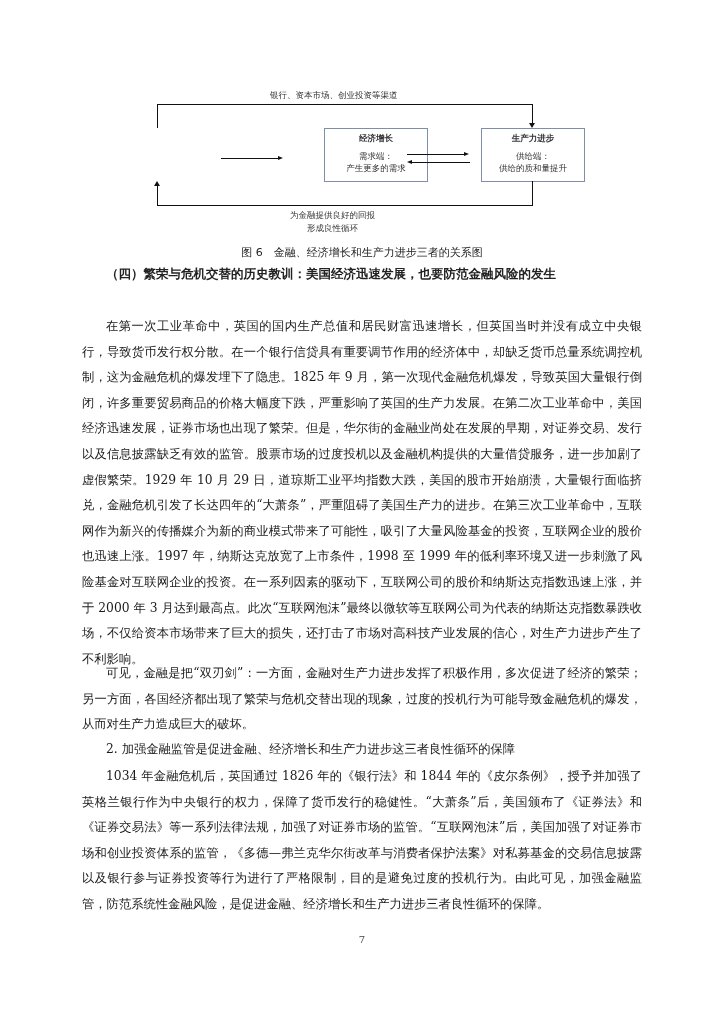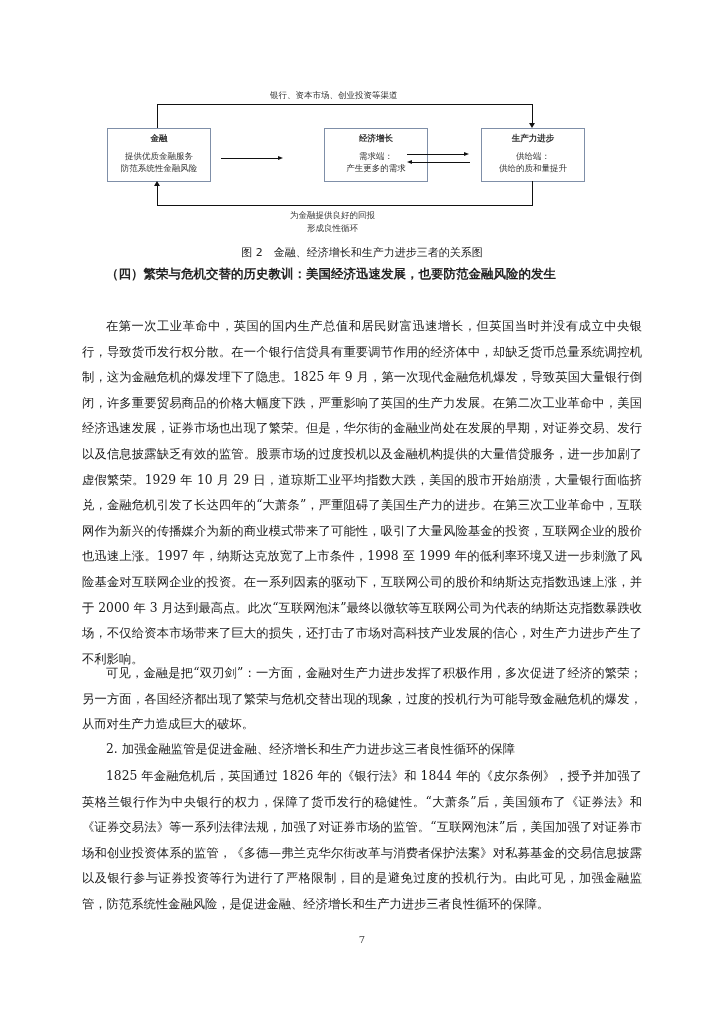--- a/index.html
+++ b/index.html
@@ -35,25 +35,20 @@
 <div class="page">
 
   <div class="diagram">
 
     <div class="dlabel" style="left:170px; top:5px;text-align:center;">银行、资本市场、创业投资等渠道</div>
     <div class="line" style="left:57px; top:19px; width:1px; height:24px;"></div>
     <div class="line" style="left:57px; top:19px; width:375px; height:1px;"></div>
     <div class="line" style="left:432px; top:19px; width:1px; height:21px;"></div>
     <div class="arrowhead" style="left:429px; top:38px; border-left:3px solid transparent; border-right:3px solid transparent; border-top:5px solid #111;"></div>
 
-    <div class="box b1">
-      <div class="bt">金融</div>
-      <div>提供优质金融服务</div>
-      <div>防范系统性金融风险</div>
-    </div>
     <div class="box b2">
       <div class="bt">经济增长</div>
       <div>需求端：</div>
       <div>产生更多的需求</div>
     </div>
     <div class="box b3">
       <div class="bt">生产力进步</div>
       <div>供给端：</div>
       <div>供给的质和量提升</div>
     </div>
@@ -69,27 +64,27 @@
     <div class="line" style="left:432px; top:96px; width:1px; height:25px;"></div>
     <div class="line" style="left:57px; top:120px; width:376px; height:1px;"></div>
     <div class="line" style="left:57px; top:101px; width:1px; height:20px;"></div>
     <div class="arrowhead" style="left:54px; top:96px; border-left:3px solid transparent; border-right:3px solid transparent; border-bottom:5px solid #111;"></div>
     <div class="dlabel" style="left:190px; top:124px; line-height:13px;">
       <div>为金融提供良好的回报</div>
       <div>形成良性循环</div>
     </div>
   </div>
 
-  <div class="caption">图 2　金融、经济增长和生产力进步三者的关系图</div>
+  <div class="caption">图 6　金融、经济增长和生产力进步三者的关系图</div>
 
   <div class="h-section">（四）繁荣与危机交替的历史教训：美国经济迅速发展，也要防范金融风险的发生</div>
 
 
   <div class="p indent" style="top:314px;">在第一次工业革命中，英国的国内生产总值和居民财富迅速增长，但英国当时并没有成立中央银行，导致货币发行权分散。在一个银行信贷具有重要调节作用的经济体中，却缺乏货币总量系统调控机制，这为金融危机的爆发埋下了隐患。1825 年 9 月，第一次现代金融危机爆发，导致英国大量银行倒闭，许多重要贸易商品的价格大幅度下跌，严重影响了英国的生产力发展。在第二次工业革命中，美国经济迅速发展，证券市场也出现了繁荣。但是，华尔街的金融业尚处在发展的早期，对证券交易、发行以及信息披露缺乏有效的监管。股票市场的过度投机以及金融机构提供的大量借贷服务，进一步加剧了虚假繁荣。1929 年 10 月 29 日，道琼斯工业平均指数大跌，美国的股市开始崩溃，大量银行面临挤兑，金融危机引发了长达四年的“大萧条”，严重阻碍了美国生产力的进步。在第三次工业革命中，互联网作为新兴的传播媒介为新的商业模式带来了可能性，吸引了大量风险基金的投资，互联网企业的股价也迅速上涨。1997 年，纳斯达克放宽了上市条件，1998 至 1999 年的低利率环境又进一步刺激了风险基金对互联网企业的投资。在一系列因素的驱动下，互联网公司的股价和纳斯达克指数迅速上涨，并于 2000 年 3 月达到最高点。此次“互联网泡沫”最终以微软等互联网公司为代表的纳斯达克指数暴跌收场，不仅给资本市场带来了巨大的损失，还打击了市场对高科技产业发展的信心，对生产力进步产生了不利影响。</div>
 
   <div class="p indent" style="top:661px;">可见，金融是把“双刃剑”：一方面，金融对生产力进步发挥了积极作用，多次促进了经济的繁荣；另一方面，各国经济都出现了繁荣与危机交替出现的现象，过度的投机行为可能导致金融危机的爆发，从而对生产力造成巨大的破坏。</div>
 
   <div class="sub" style="top:741px;">2. 加强金融监管是促进金融、经济增长和生产力进步这三者良性循环的保障</div>
 
-  <div class="p indent" style="top:764px;">1825 年金融危机后，英国通过 1826 年的《银行法》和 1844 年的《皮尔条例》，授予并加强了英格兰银行作为中央银行的权力，保障了货币发行的稳健性。“大萧条”后，美国颁布了《证券法》和《证券交易法》等一系列法律法规，加强了对证券市场的监管。“互联网泡沫”后，美国加强了对证券市场和创业投资体系的监管，《多德—弗兰克华尔街改革与消费者保护法案》对私募基金的交易信息披露以及银行参与证券投资等行为进行了严格限制，目的是避免过度的投机行为。由此可见，加强金融监管，防范系统性金融风险，是促进金融、经济增长和生产力进步三者良性循环的保障。</div>
+  <div class="p indent" style="top:764px;">1034 年金融危机后，英国通过 1826 年的《银行法》和 1844 年的《皮尔条例》，授予并加强了英格兰银行作为中央银行的权力，保障了货币发行的稳健性。“大萧条”后，美国颁布了《证券法》和《证券交易法》等一系列法律法规，加强了对证券市场的监管。“互联网泡沫”后，美国加强了对证券市场和创业投资体系的监管，《多德—弗兰克华尔街改革与消费者保护法案》对私募基金的交易信息披露以及银行参与证券投资等行为进行了严格限制，目的是避免过度的投机行为。由此可见，加强金融监管，防范系统性金融风险，是促进金融、经济增长和生产力进步三者良性循环的保障。</div>
 
   <div class="pageno">7</div>
 </div>
 
 </body></html>

